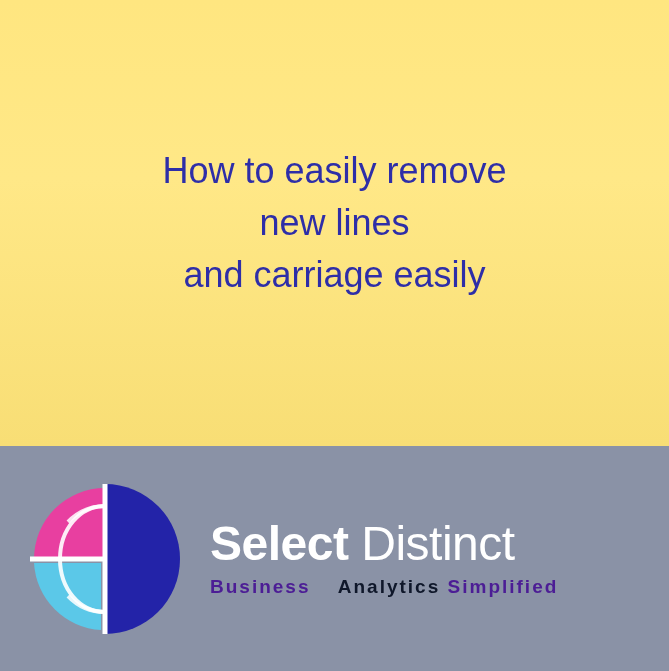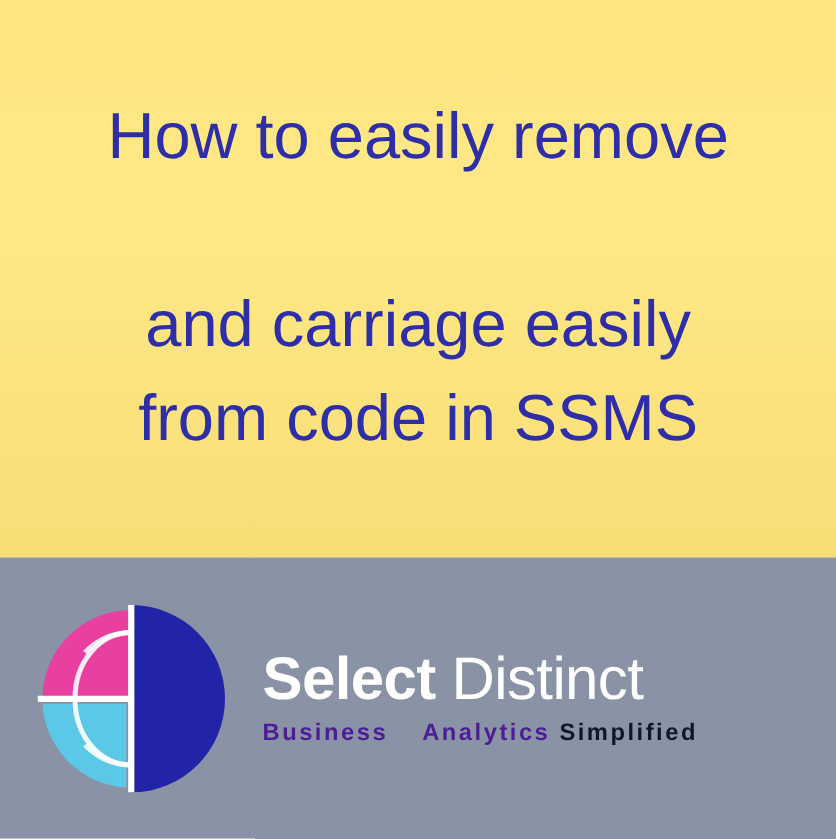--- a/index.html
+++ b/index.html
@@ -22,21 +22,21 @@
     .top-section {
       flex: 1;
       background: linear-gradient(to bottom, #ffe680 0%, #ffe887 40%, #f8de75 100%);
       display: flex;
       align-items: center;
       justify-content: center;
       padding: 40px 50px;
     }
     .headline {
       color: #2e2ea8;
-      font-size: 52px;
+      font-size: 36px;
       font-weight: 400;
       text-align: center;
       line-height: 1.45;
     }
     .bottom-section {
       height: 225px;
       background: #8a92a6;
       display: flex;
       align-items: center;
       padding: 0 30px;
@@ -69,37 +69,36 @@
     }
     .tagline {
       font-size: 19px;
       font-weight: 600;
       letter-spacing: 2px;
     }
     .tagline .t1 {
       color: #4c1d95;
     }
     .tagline .t2 {
-      color: #4c1d95;
+      color: #0f172a;
       margin-left: 20px;
     }
     .tagline .t3 {
-      color: #0f172a;
+      color: #4c1d95;
     }
   </style>
 </head>
 <body>
 
 <div class="container">
   <div class="top-section">
     <div class="headline">
       <span>How to easily remove</span><br>
-      <br>
+      <span>new lines</span><br>
       <span>and carriage easily</span><br>
-      <span>from code in SSMS</span>
     </div>
   </div>
   <div class="bottom-section">
     <div class="logo-mark">
       <svg viewBox="0 0 150 150">
         <path d="M 75 0 A 75 75 0 0 1 150 75 A 75 75 0 0 1 75 150 L 75 0 Z" fill="#2323a8"></path>
         <path d="M 75 4 A 71 71 0 0 0 4 75 L 75 75 Z" fill="#e83fa0"></path>
         <path d="M 4 79 L 71 79 L 71 146 A 71 71 0 0 1 4 79 Z" fill="#5bc8e8"></path>
         <path d="M 75 18 A 57 57 0 0 1 132 75 L 75 75 Z" fill="#4a7dd4" opacity="0.0"></path>
         <path d="M 38 38 A 52 52 0 0 1 75 22 L 75 128 A 52 52 0 0 1 38 112" fill="none" stroke="#ffffff" stroke-width="4" opacity="0.85"></path>

